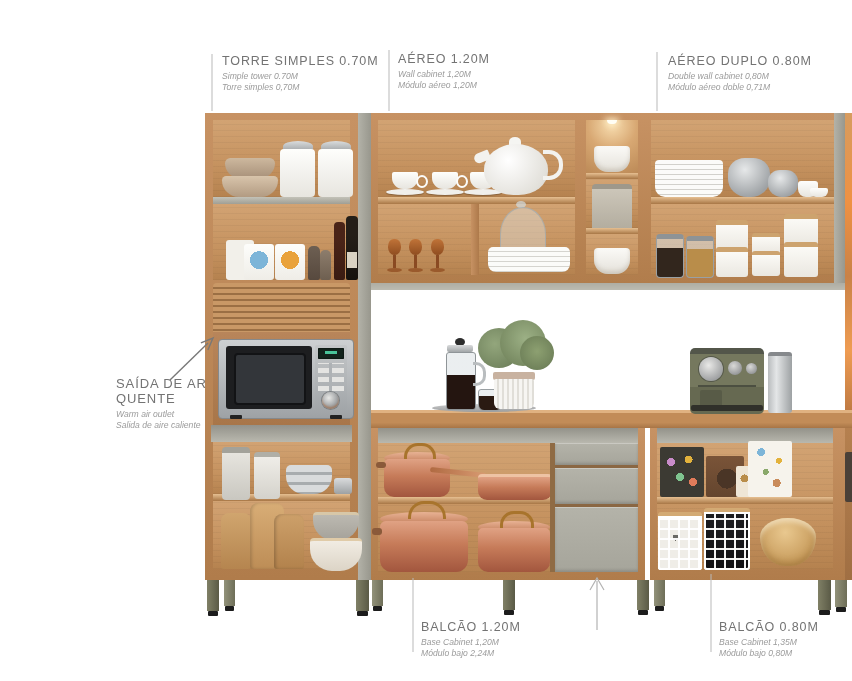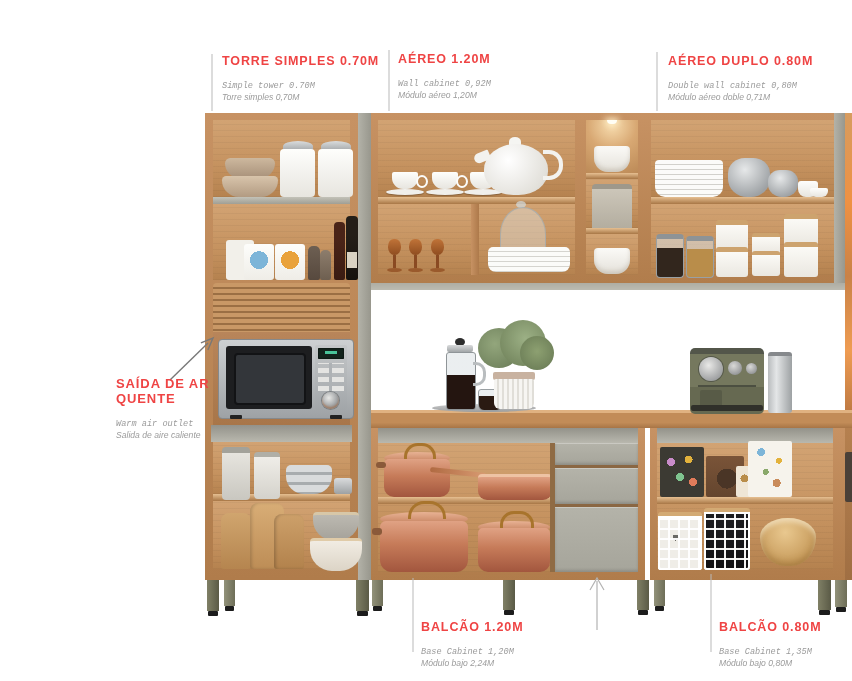--- a/index.html
+++ b/index.html
@@ -19,23 +19,23 @@
   .drawer{background:linear-gradient(180deg,#b4b3a9,#a6a59b);box-shadow:inset 0 1px 0 rgba(255,255,255,.3), inset 0 -2px 3px rgba(0,0,0,.15);}
   .white{background:linear-gradient(180deg,#fefefc,#e7e5df);}
   .silver{background:linear-gradient(180deg,#dadcdd,#9da1a3);}
   .copper{background:linear-gradient(180deg,#e0a284 0%,#c67b59 45%,#a2563e 100%);}
   .glassy{background:rgba(226,233,236,.38);border:1px solid rgba(158,168,173,.7);}
   .leg{background:linear-gradient(90deg,#808066,#5a5a46);}
   .leg::after{content:"";position:absolute;left:1px;right:1px;bottom:-5px;height:5px;background:#1c1c1c;border-radius:1px;}
   .leg.back{background:linear-gradient(90deg,#92927a,#6e6e58);}
   
   .lbl{position:absolute;}
-  .lbl .t{font-size:12.5px;font-weight:700;letter-spacing:.9px;color:#ef4444;line-height:1.12;}
+  .lbl .t{font-size:12.5px;font-weight:400;letter-spacing:.9px;color:#737373;line-height:1.12;}
   .lbl .s{font-size:8.6px;font-style:italic;color:#9b9b9b;line-height:1.3;}
-  .lbl .s.first{margin-top:13px;font-family:Liberation Mono, monospace;}
+  .lbl .s.first{margin-top:3px;}
   .lbl.center{text-align:center;}
   svg.overlay{position:absolute;left:0;top:0;pointer-events:none;}
 </style>
 </head>
 <body>
 
 <div class="stage">
 
   <div class="abs graypanel" style="left:358px;top:113px;width:13px;height:467px;"></div>
 
@@ -253,21 +253,21 @@
   </svg>
 
   <div class="lbl" style="left:222px;top:54px;">
     <div class="t">TORRE SIMPLES 0.70M</div>
     <div class="s first">Simple tower 0.70M</div>
     <div class="s">Torre simples 0,70M</div>
   </div>
 
   <div class="lbl" style="left:398px;top:52px;">
     <div class="t">AÉREO 1.20M</div>
-    <div class="s first">Wall cabinet 0,92M</div>
+    <div class="s first">Wall cabinet 1,20M</div>
     <div class="s">Módulo aéreo 1,20M</div>
   </div>
 
   <div class="lbl" style="left:668px;top:54px;">
     <div class="t">AÉREO DUPLO 0.80M</div>
     <div class="s first">Double wall cabinet 0,80M</div>
     <div class="s">Módulo aéreo doble 0,71M</div>
   </div>
 
   <div class="lbl" style="left:116px;top:377px;width:118px;">

